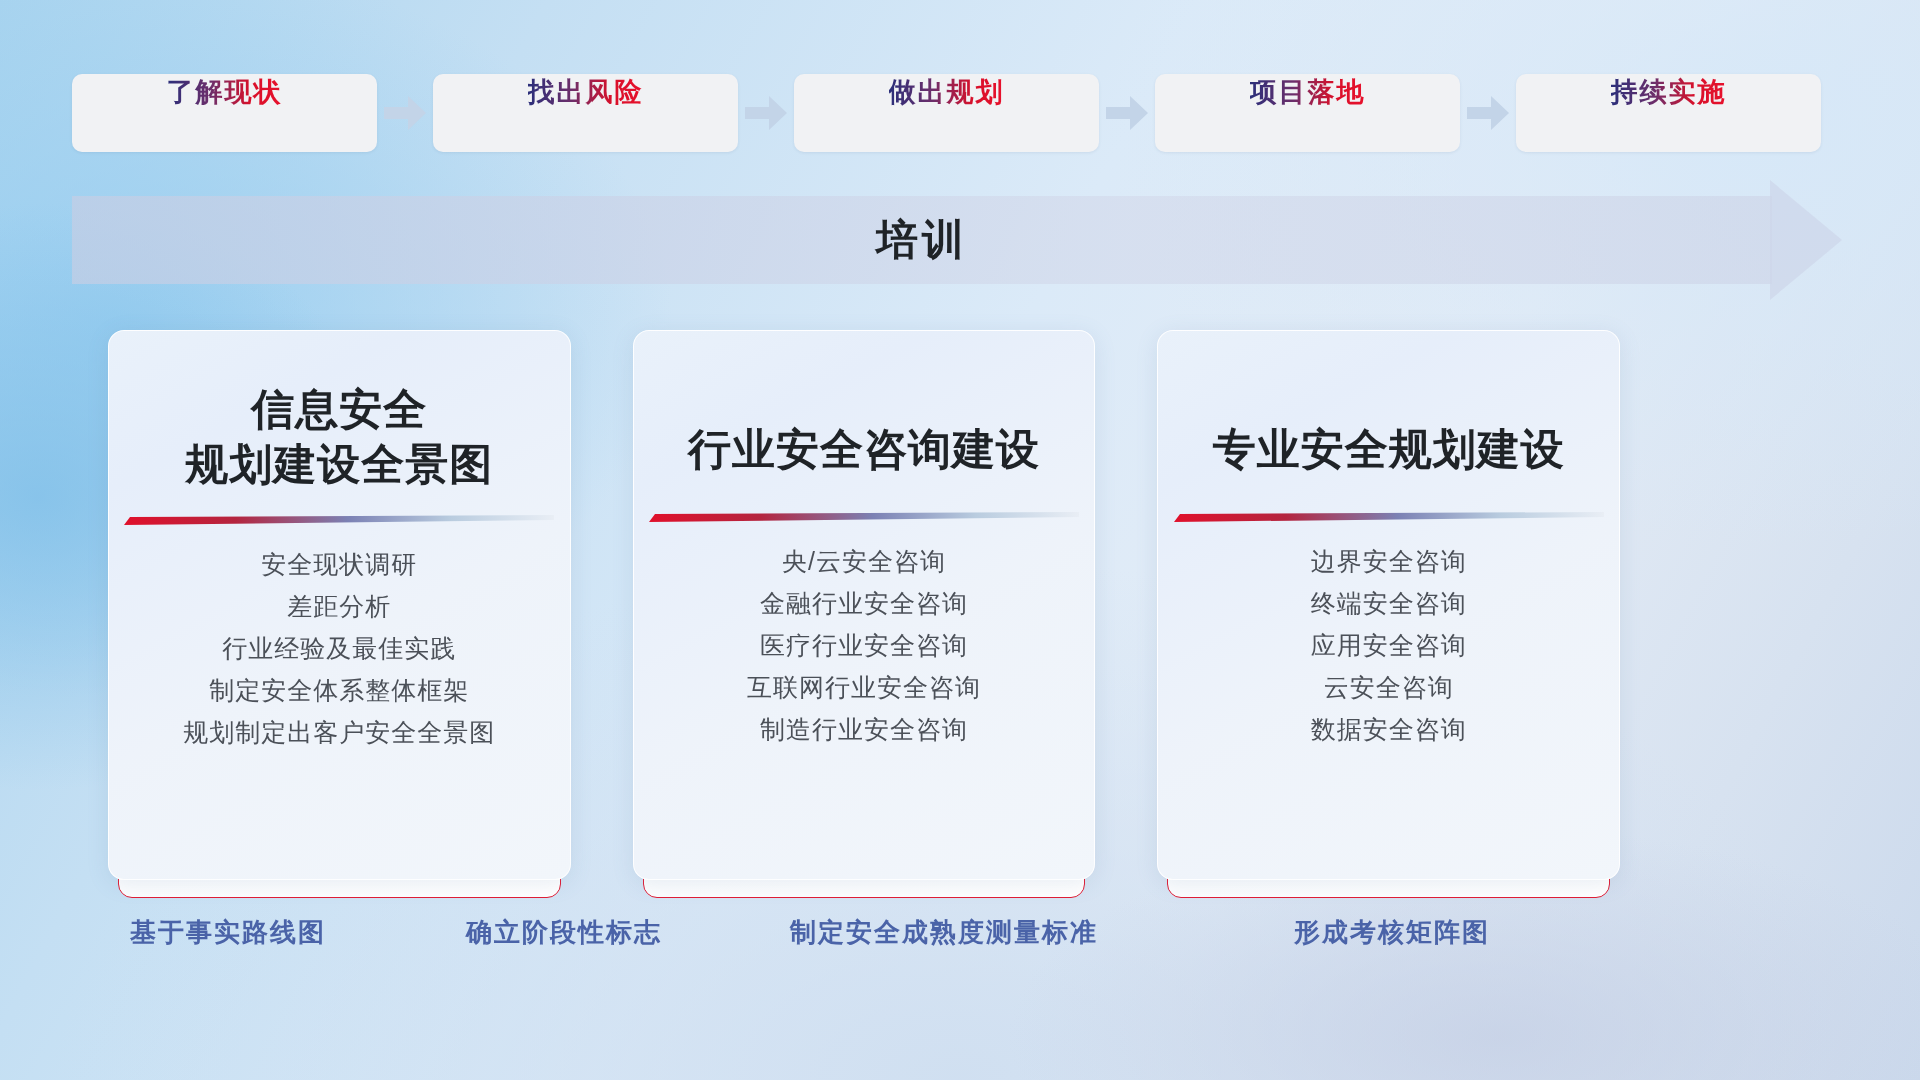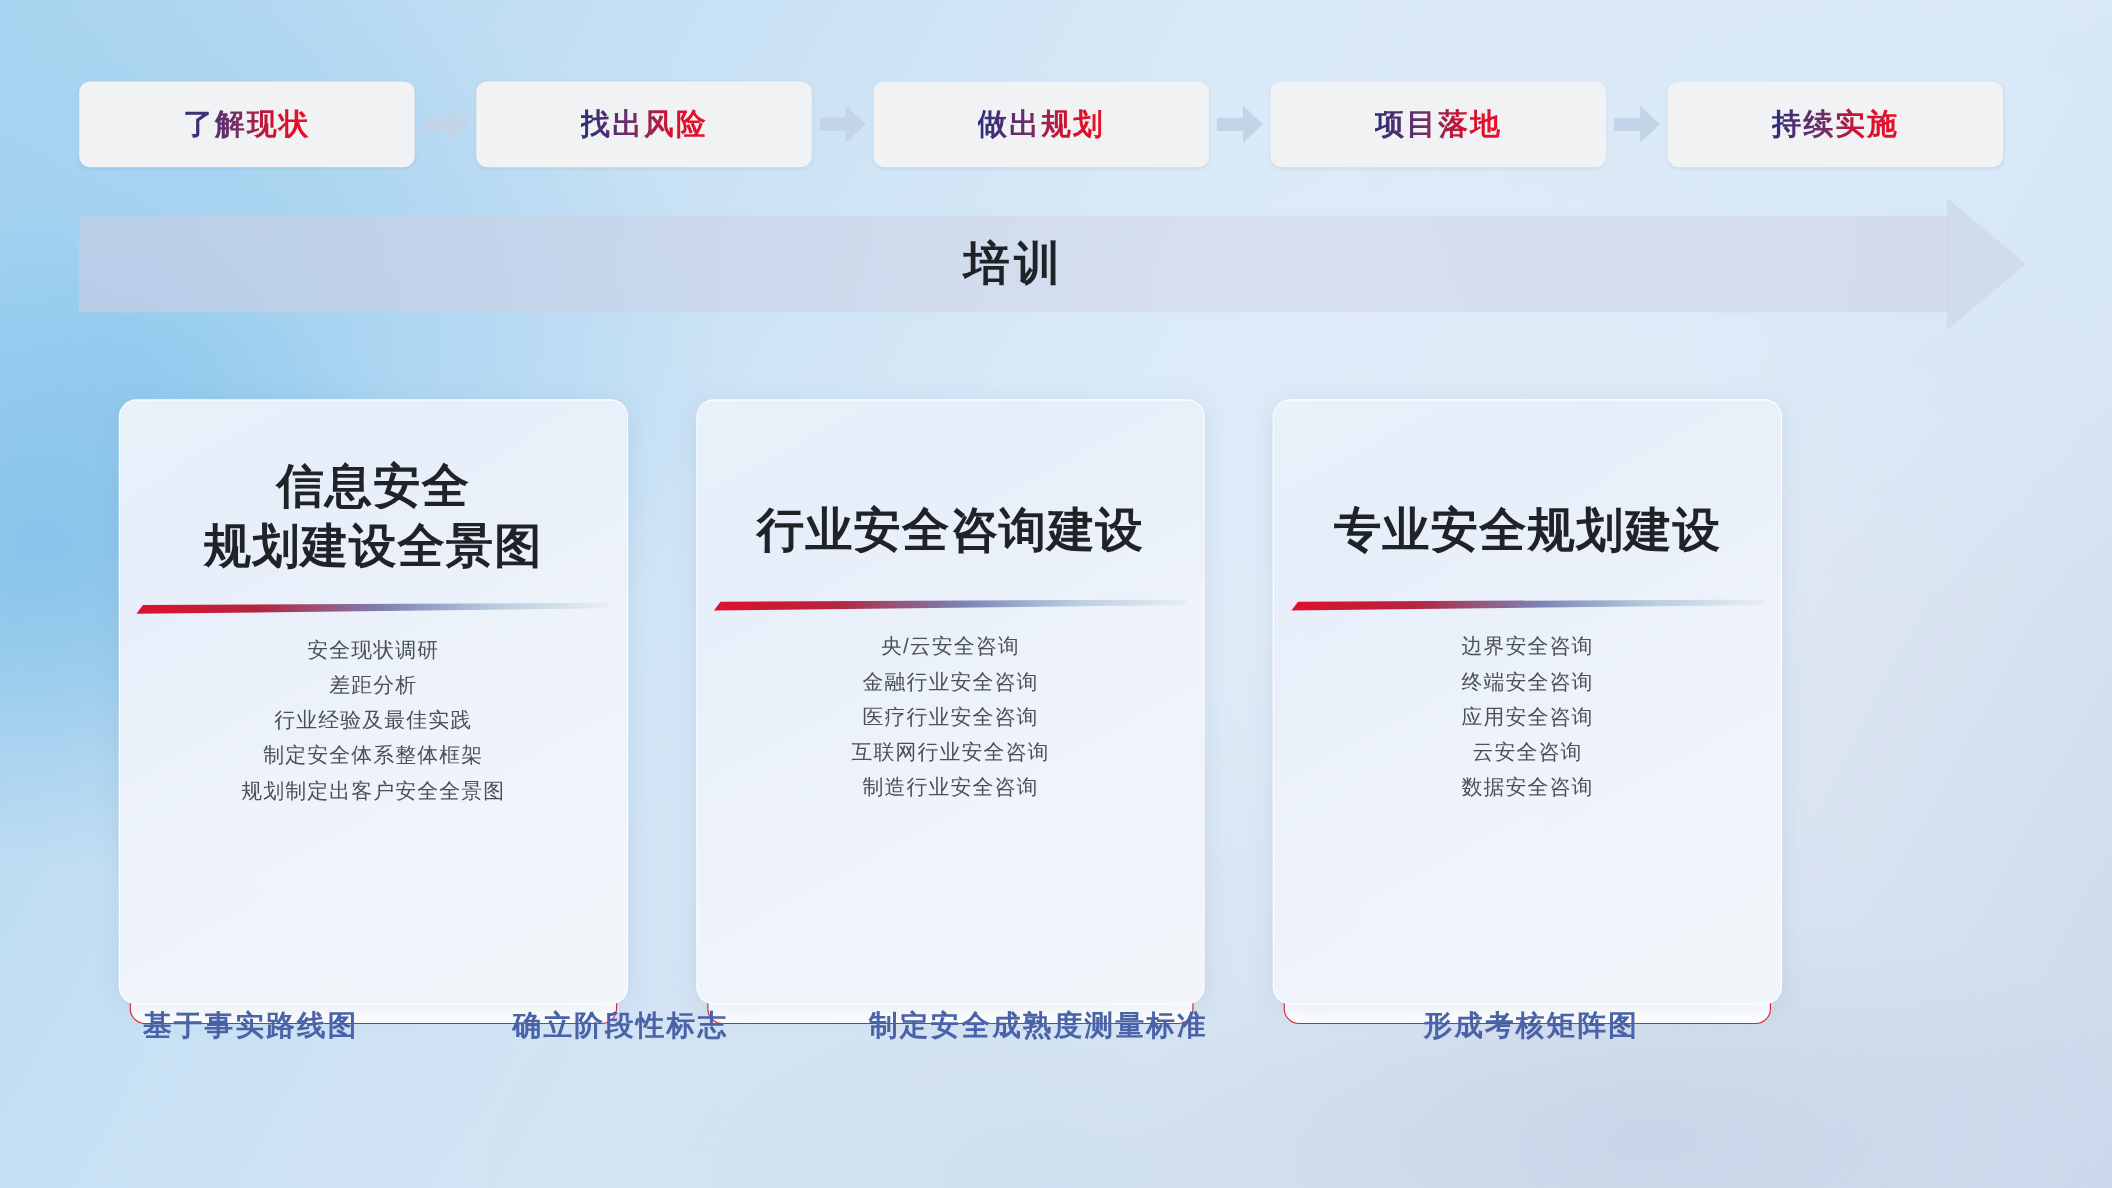--- a/index.html
+++ b/index.html
@@ -28,21 +28,21 @@
   }
 
   
   .steps{
     position:absolute; left:0; top:74px; width:1920px;
     display:flex; align-items:center; justify-content:flex-start;
     padding-left:72px;
   }
   .step-box{
     width:305px; height:78px;
-    display:flex; align-items:center; justify-content:center;
+    display:flex; align-items:flex-start; justify-content:center;
     border-radius:10px;
     background:#f1f2f4;
     position:relative;
     box-shadow:0 1px 3px rgba(60,90,130,.10);
   }
   .step-box::before{
     content:""; position:absolute; inset:-2px;
     border-radius:12px;
     background:linear-gradient(168deg,#4a62ad 0%, #5b63a8 28%, #9a4f7e 62%, #e0102b 100%);
     z-index:-1;
@@ -81,21 +81,20 @@
     position:absolute; left:0; top:0; width:1700px; height:88px;
     display:flex; align-items:center; justify-content:center;
     font-size:42px; font-weight:700; color:#1f2327; letter-spacing:4px;
   }
 
   
   .cards{
     position:absolute; left:0; top:330px; width:1620px;
     display:flex; justify-content:flex-start; gap:62px;
     padding-left:108px;
-    margin-top:33px;
   }
   .card{
     width:532px; height:550px;
     position:relative;
     border-radius:16px;
   }
   .card-frame{
     position:absolute; inset:0;
     border-radius:16px;
     background:linear-gradient(152deg,#e9f1fa 0%, #e6eefa 20%, #eef3fa 55%, #f2f6fb 100%);
@@ -119,21 +118,21 @@
     text-align:center; line-height:1.28; letter-spacing:1px;
   }
   .card-rule{
     width:430px; height:13px; margin:22px 0 16px 0;
     position:relative;
   }
   .card-rule svg{ display:block; }
 
   .card-list{ list-style:none; text-align:center; }
   .card-list li{
-    font-size:19px; color:#4b5058; line-height:1.68;
+    font-size:25px; color:#4b5058; line-height:1.68;
     letter-spacing:1px; white-space:nowrap;
   }
 
   
   .foot{
     position:absolute; left:0; top:915px; width:1652px; height:50px;
   }
   .foot-item{
     position:absolute; top:0;
     font-size:26px; font-weight:700; color:#4a63a8;

